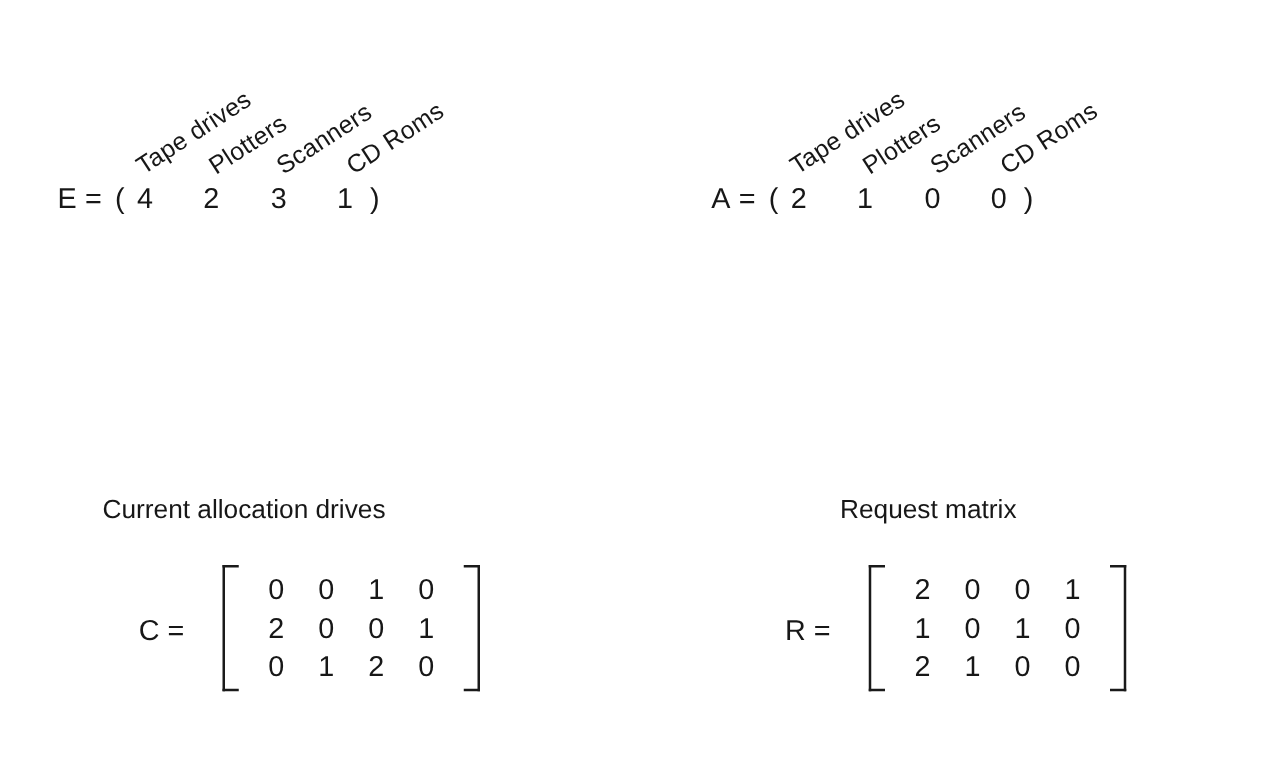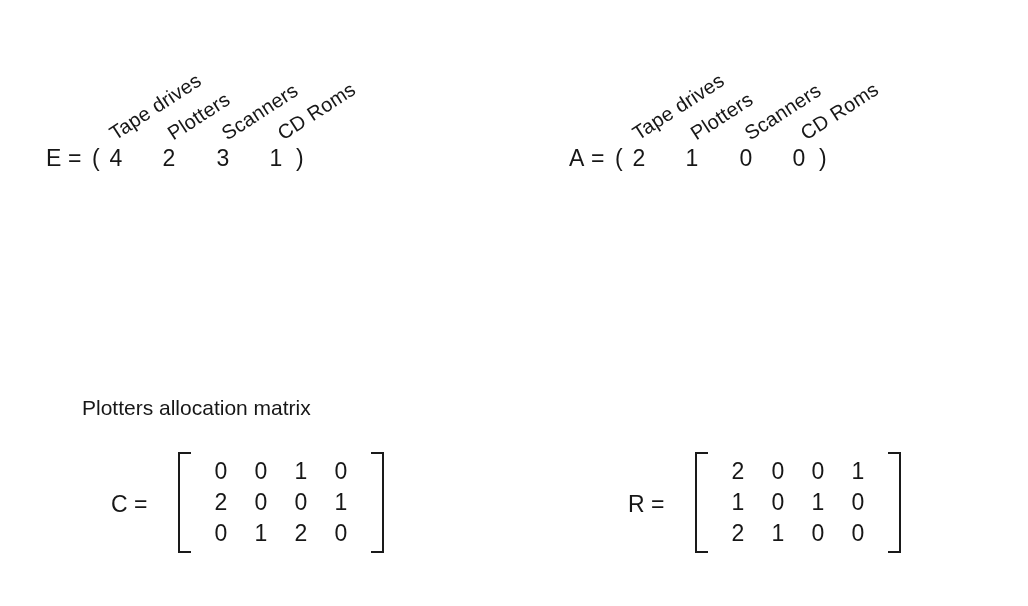--- a/index.html
+++ b/index.html
@@ -147,21 +147,21 @@
     <span class="veq" style="left:22px;">=</span>
     <span class="vparen" style="left:46px;">(</span>
     <span class="vval" style="left:57px;">2</span>
     <span class="vval" style="left:110px;">1</span>
     <span class="vval" style="left:164px;">0</span>
     <span class="vval" style="left:217px;">0</span>
     <span class="vparen" style="left:250px;">)</span>
   </div>
 
   <div class="matrix-block" style="left:82px; top:396px; width:400px; height:180px;">
-    <div class="matrix-title" style="left:0px;">Plotters allocation matrix</div>
+    <div class="matrix-title" style="left:0px;">Current allocation drives</div>
 
     <div class="matrix-eq" style="left:29px; top:93px;">
       <span>C</span>
       <span>=</span>
     </div>
 
     <div class="matrix-body" style="left:96px; top:56px;">
       <div class="bracket left"></div>
       <div class="grid">
         <div class="mrow">
@@ -181,20 +181,21 @@
           <span class="mcell">1</span>
           <span class="mcell">2</span>
           <span class="mcell">0</span>
         </div>
       </div>
       <div class="bracket right"></div>
     </div>
   </div>
 
   <div class="matrix-block" style="left:672px; top:396px; width:400px; height:180px;">
+    <div class="matrix-title" style="left:0px;">Request matrix</div>
 
     <div class="matrix-eq" style="left:-44px; top:93px;">
       <span>R</span>
       <span>=</span>
     </div>
 
     <div class="matrix-body" style="left:23px; top:56px;">
       <div class="bracket left"></div>
       <div class="grid">
         <div class="mrow">

